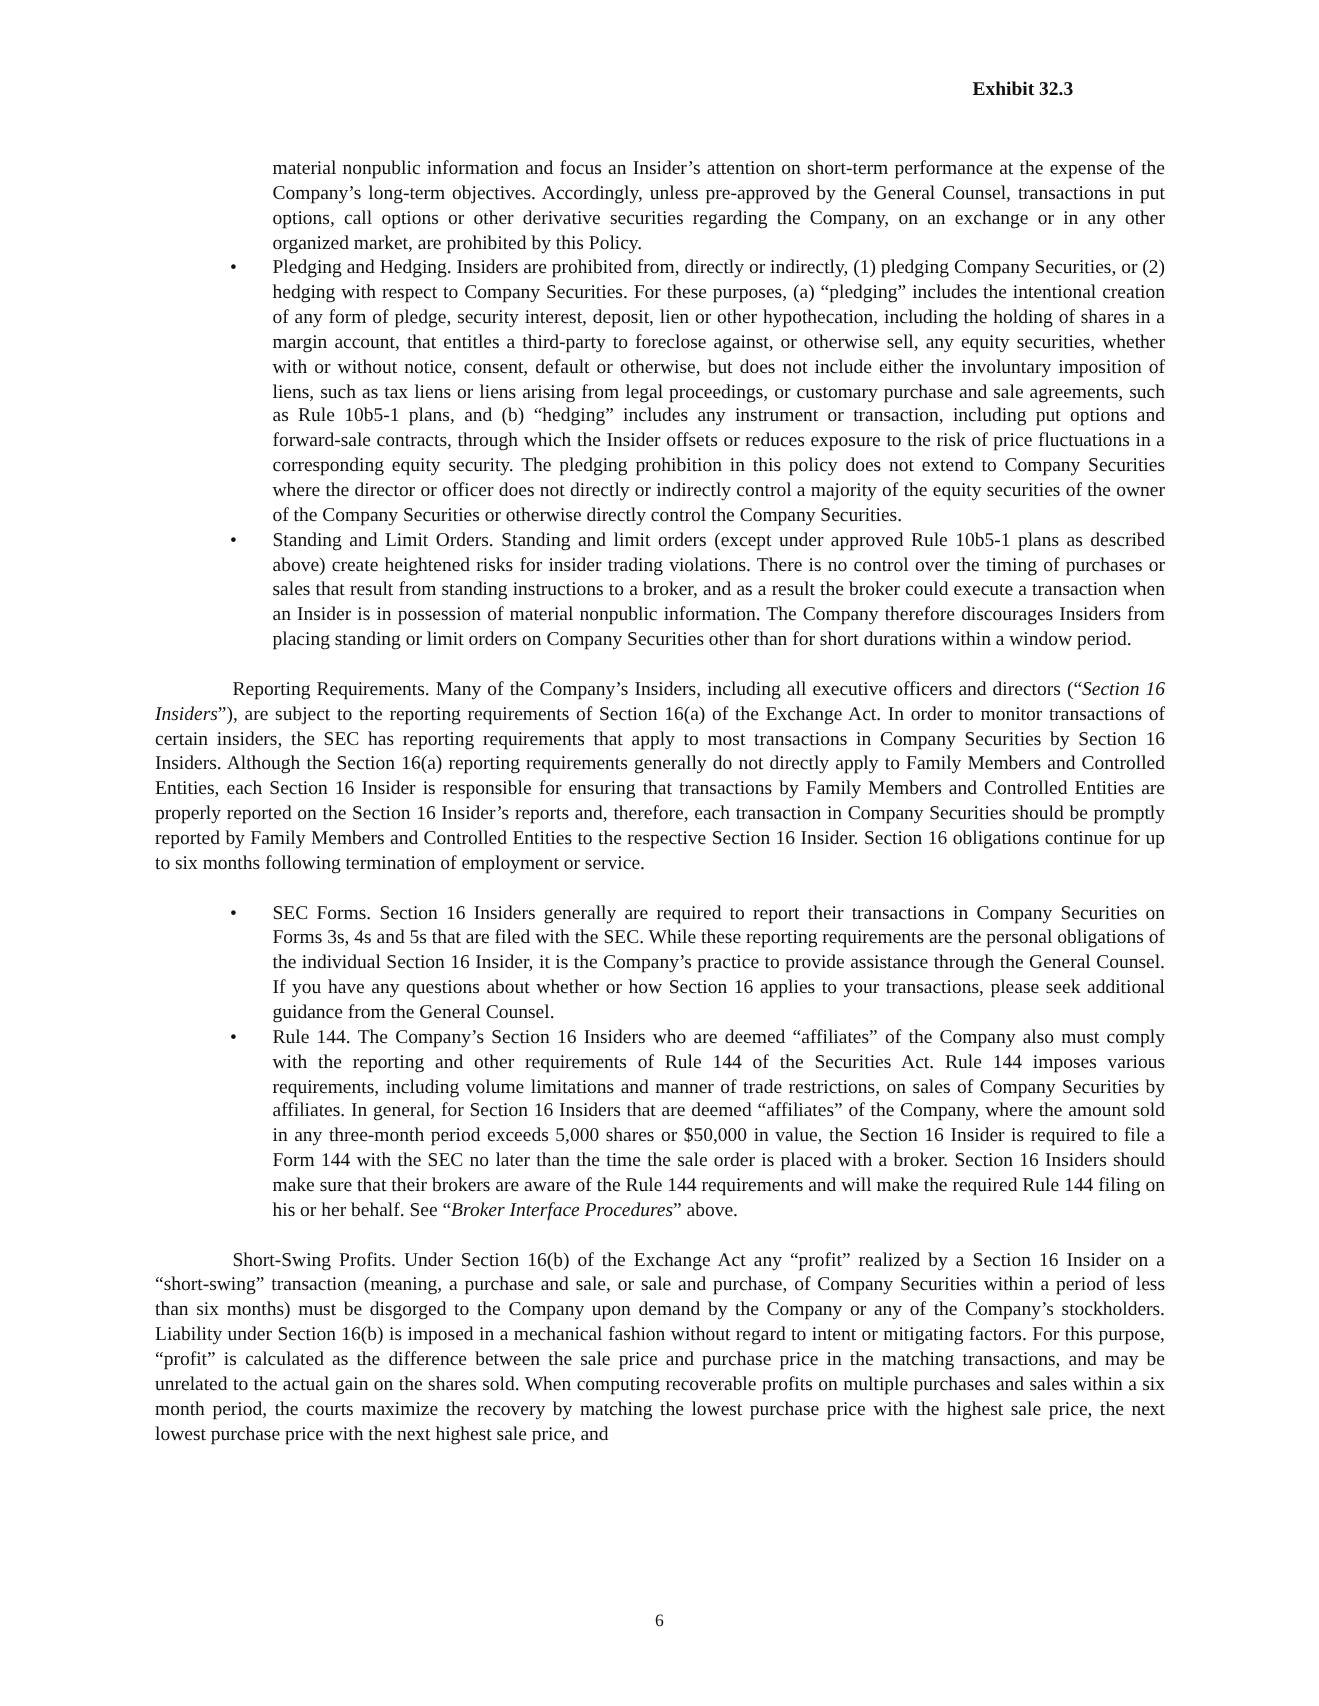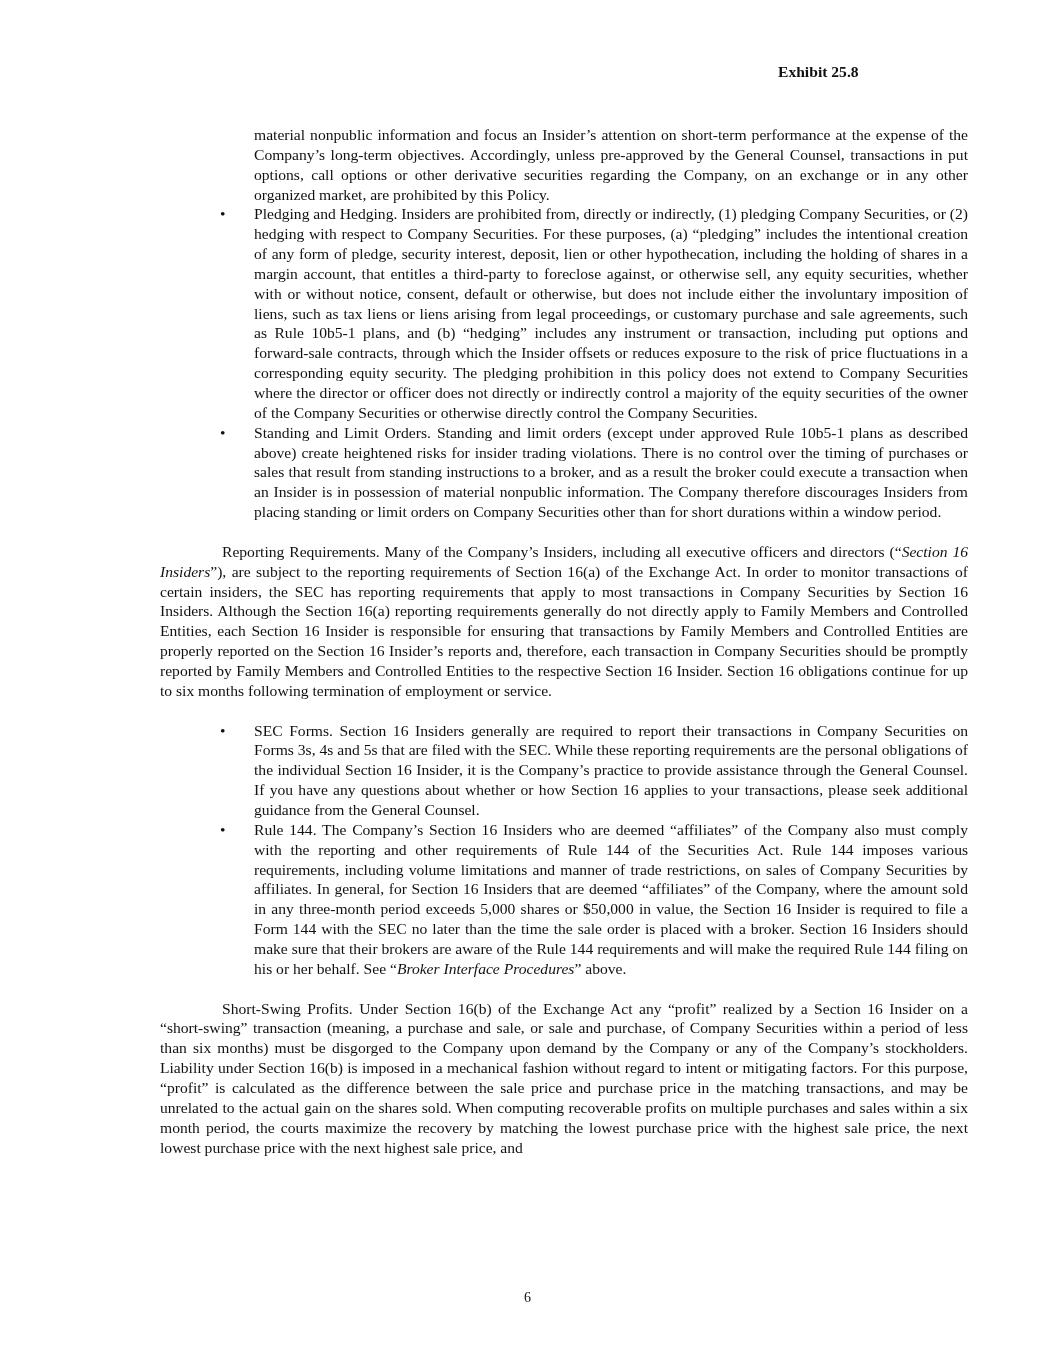--- a/index.html
+++ b/index.html
@@ -5,35 +5,35 @@
   html, body { margin: 0; padding: 0; background: #ffffff; }
   body {
     width: 1055px; height: 1365px; position: relative; overflow: hidden;
     font-family: "Liberation Serif", "DejaVu Serif", serif;
     color: #111111; font-size: 15.6px; line-height: 19.85px;
   }
   .exhibit {
     position: absolute; top: 62px; left: 778px;
     font-weight: bold; font-size: 15.6px;
   }
-  .content { position: absolute; left: 124px; top: 125px; width: 808px; margin-left: 36px; }
+  .content { position: absolute; left: 124px; top: 125px; width: 808px; }
   .justify { text-align: justify; text-align-last: left; }
   .bullets { margin: 0; padding: 0; list-style: none; }
   .bullet-item { position: relative; padding-left: 94px; }
   .cont { padding-left: 94px; }
   .bullet-glyph { position: absolute; left: 60px; top: 0; }
   .para { text-indent: 62px; margin: 0; }
   .gap { height: 20px; }
   b { font-weight: normal; }
   .page-number { position: absolute; top: 1288px; left: 0; width: 1055px; text-align: center; font-size: 14px; }
 </style>
 </head>
 <body>
 
-<div class="exhibit">Exhibit 25.8</div>
+<div class="exhibit">Exhibit 32.3</div>
 
 <div class="content">
 
   <div class="cont justify">material nonpublic information and focus an Insider’s attention on short-term performance at the expense of the Company’s long-term objectives. Accordingly, unless pre-approved by the General Counsel, transactions in put options, call options or other derivative securities regarding the Company, on an exchange or in any other organized market, are prohibited by this Policy.</div>
 
   <ul class="bullets">
     <li class="bullet-item justify">
       <span class="bullet-glyph">•</span>
       <b>Pledging and Hedging.</b><span> Insiders are prohibited from, directly or indirectly, (1) pledging Company Securities, or (2) hedging with respect to Company Securities. For these purposes, (a) “pledging” includes the intentional creation of any form of pledge, security interest, deposit, lien or other hypothecation, including the holding of shares in a margin account, that entitles a third-party to foreclose against, or otherwise sell, any equity securities, whether with or without notice, consent, default or otherwise, but does not include either the involuntary imposition of liens, such as tax liens or liens arising from legal proceedings, or customary purchase and sale agreements, such as Rule 10b5-1 plans, and (b) “hedging” includes any instrument or transaction, including put options and forward-sale contracts, through which the Insider offsets or reduces exposure to the risk of price fluctuations in a corresponding equity security. The pledging prohibition in this policy does not extend to Company Securities where the director or officer does not directly or indirectly control a majority of the equity securities of the owner of the Company Securities or otherwise directly control the Company Securities.</span>
     </li>

